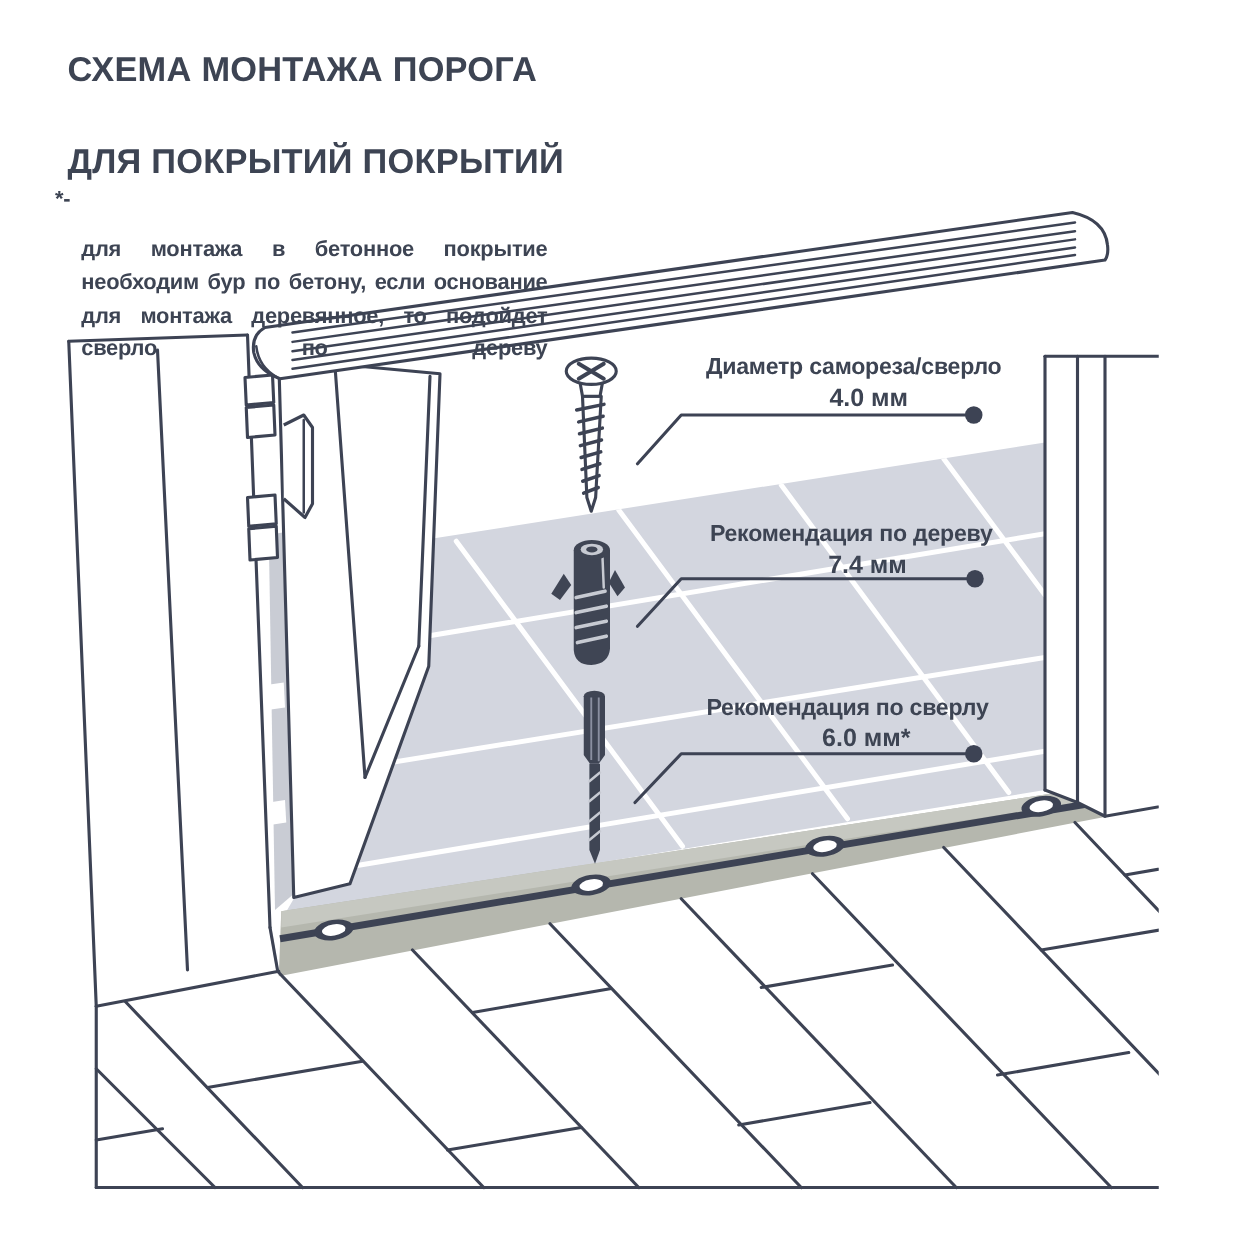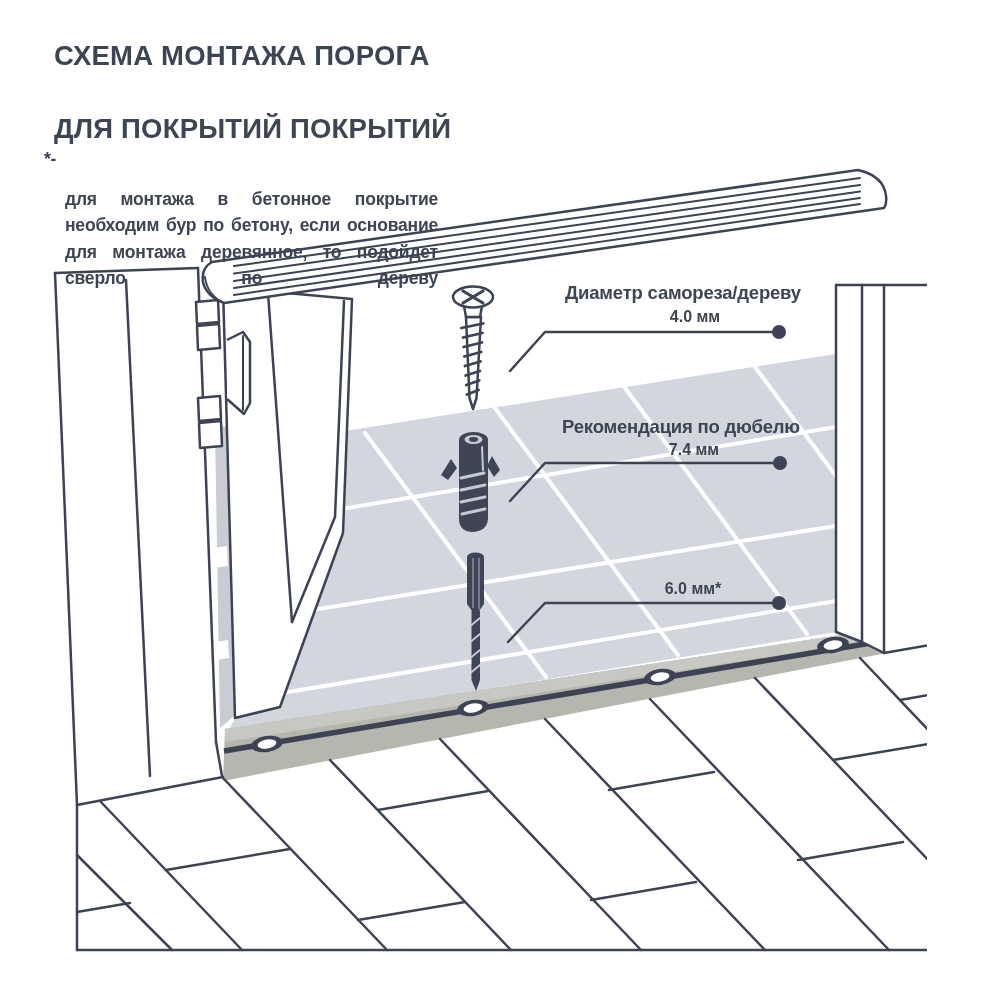--- a/index.html
+++ b/index.html
@@ -7,21 +7,21 @@
           font-family:"Liberation Sans",sans-serif;color:#3d4453;}
   .title{position:absolute;left:54px;top:38px;font-size:27.5px;font-weight:800;
          line-height:1.32;letter-spacing:0.2px;white-space:pre-line;}
   .footnote{position:absolute;left:44px;top:146px;width:394px;font-size:17.5px;
             font-weight:700;line-height:1.5;letter-spacing:-0.2px;}
   .footnote .marker{position:absolute;left:0;top:0;}
   .footnote .fn-text{display:block;padding-left:21px;text-align:justify;text-align-last:justify;margin-top:40px;}
   .callout-label{position:absolute;transform:translateX(-50%);white-space:nowrap;
                  font-size:18.5px;font-weight:700;letter-spacing:-0.2px;}
   .callout-value{position:absolute;transform:translateX(-50%);white-space:nowrap;
-                 font-size:16px;font-weight:700;}
+                 font-size:20px;font-weight:700;}
   svg{position:absolute;left:0;top:0;}
   .ln{fill:none;stroke:#3d4354;stroke-width:2.5;stroke-linejoin:round;stroke-linecap:round;}
   .lnthin{fill:none;stroke:#3d4354;stroke-width:2;stroke-linejoin:round;stroke-linecap:round;}
   .grout{fill:none;stroke:#ffffff;stroke-width:4;stroke-linecap:round;}
   .whitefill{fill:#ffffff;stroke:#3d4354;stroke-width:2.5;stroke-linejoin:round;}
   .dark{fill:#3f4554;stroke:none;}
 </style>
 </head>
 <body>
 
@@ -209,21 +209,22 @@
   </svg>
 
   <div class="title"><span>СХЕМА МОНТАЖА ПОРОГА</span><br>
   <span>ДЛЯ ПОКРЫТИЙ ПОКРЫТИЙ</span></div>
 
   <div class="footnote">
     <span class="marker">*-</span>
     <span class="fn-text">для монтажа в бетонное покрытие необходим бур по бетону, если основание для монтажа деревянное, то подойдет сверло по дереву</span>
   </div>
 
-  <div class="callout-label" style="left:683px;top:282px;">Диаметр самореза/дереву</div>
+  <div class="callout-label" style="left:683px;top:282px;">Диаметр самореза/сверло</div>
   <div class="callout-value" style="left:695px;top:308px;">4.0 мм</div>
 
-  <div class="callout-label" style="left:681px;top:416px;">Рекомендация по дюбелю</div>
+  <div class="callout-label" style="left:681px;top:416px;">Рекомендация по дереву</div>
   <div class="callout-value" style="left:694px;top:441px;">7.4 мм</div>
 
+  <div class="callout-label" style="left:678px;top:555px;">Рекомендация по сверлу</div>
   <div class="callout-value" style="left:693px;top:580px;text-align:center;">6.0 мм*</div>
 
 </div>
 
 </body></html>

